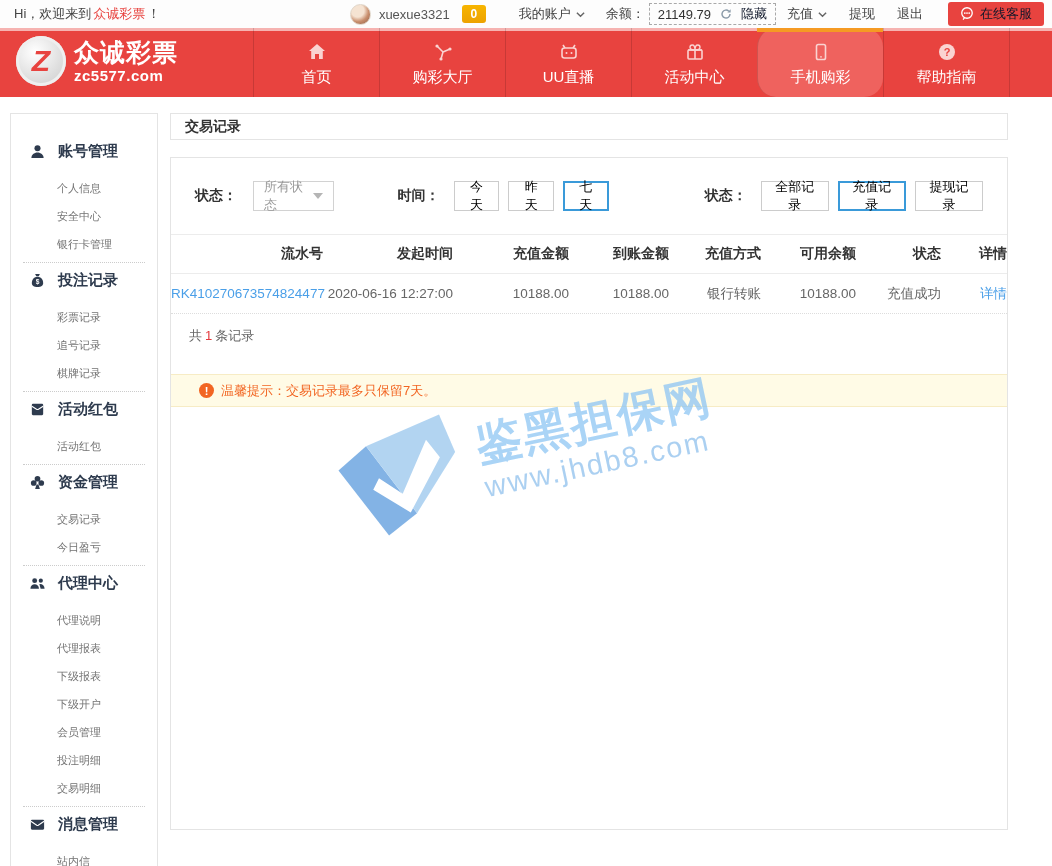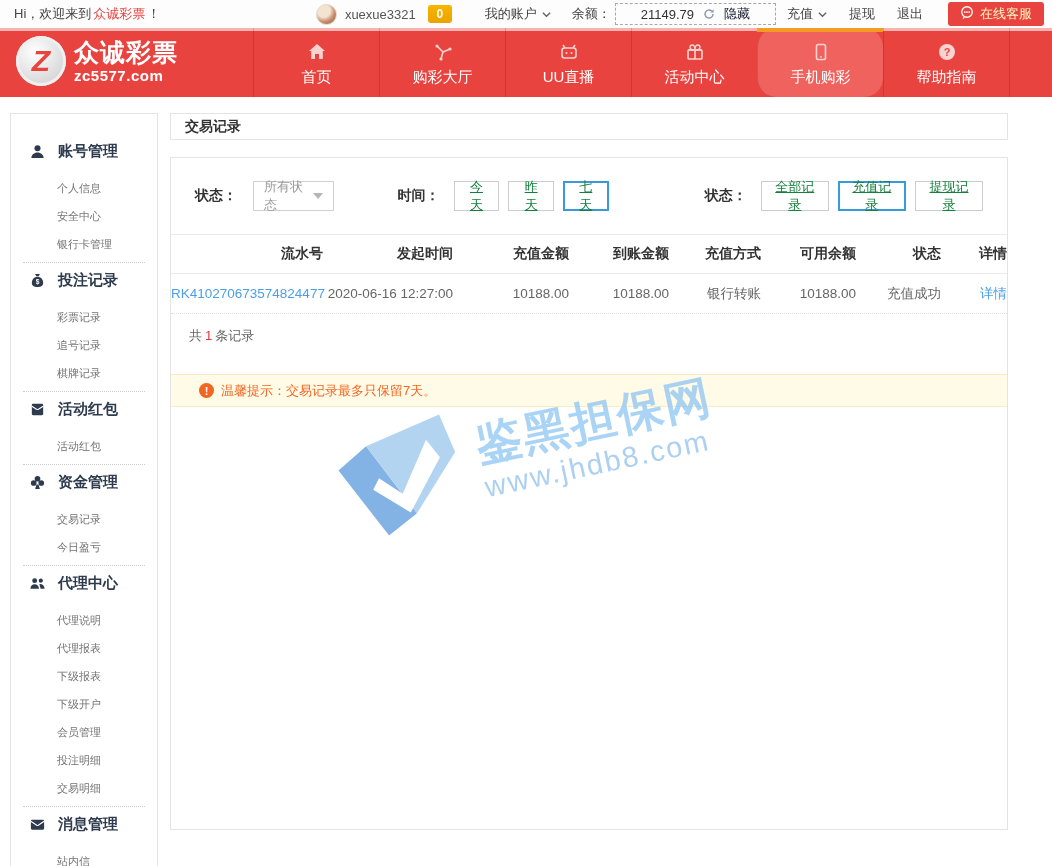--- a/index.html
+++ b/index.html
@@ -26,29 +26,29 @@
   .badge {
     min-width:24px; height:18px; padding:0 6px; border-radius:3px;
     background:linear-gradient(#f7b500,#eda200); color:#fff; font-weight:bold;
     display:flex; align-items:center; justify-content:center; font-size:12px; margin-right:22px;
   }
   .top-link { color:#444; margin:0 11px; display:flex; align-items:center; cursor:pointer; white-space:nowrap; }
   .chev { width:9px; height:9px; margin-left:5px; display:inline-block; }
   .chev svg { display:block; }
   .balance-label { color:#444; margin-left:10px; }
   .balance-box {
-    border:1px dashed #a9a9a9; height:22px; padding:0 25px; margin-left:4px;
+    border:1px dashed #a9a9a9; height:22px; padding:0 8px; margin-left:4px;
     display:flex; align-items:center; gap:9px; color:#333;
   }
   .refresh-ic { width:12px; height:12px; }
   .hide-label { color:#0f172a; cursor:pointer; }
   .service-btn {
     margin:0 8px 0 14px; height:24px; padding:0 12px; border-radius:3px;
-    background:#e8433f; color:#fef9c3; display:flex; align-items:center; gap:6px;
-    font-size:13px; cursor:pointer;font-family:Liberation Serif, serif;
+    background:#e8433f; color:#0f172a; display:flex; align-items:center; gap:6px;
+    font-size:13px; cursor:pointer;
   }
 
   
   .navbar {
     position:absolute; top:28px; left:0; width:1052px; height:69px; background:#e8433f;
   }
   .navbar::before {
     content:''; position:absolute; top:0; left:0; right:0; height:3px; background:#f6b3b1;
   }
   .logo { position:absolute; left:16px; top:8px; display:flex; align-items:center; }
@@ -107,23 +107,22 @@
     margin-left:16px; width:90px; height:30px; border:1px solid #d2d2d2; background:#fff;
     display:flex; align-items:center; justify-content:space-between; padding:0 10px;
     font-size:13px; color:#999; cursor:pointer;
   }
   .dd-arrow { width:0; height:0; border-left:5px solid transparent; border-right:5px solid transparent; border-top:6px solid #b5b5b5; }
   .lbl-time { margin-left:64px; }
   .lbl-type { margin-left:96px; }
   .btn-group { display:flex; margin-left:14px; gap:9px; }
   .f-btn {
     height:30px; padding:0 13px; border:1px solid #ccc; background:#fff;
-    font-size:13px; color:#15803d; display:flex; align-items:center; cursor:pointer;
+    font-size:13px; color:#000000; display:flex; align-items:center; cursor:pointer;
     font-family:inherit;
-    text-decoration:underline;
   }
   .f-btn.active { border:2px solid #3a9ad9; padding:0 12px; }
 
   .tbl-header {
     margin-top:23px; height:40px; display:flex; align-items:center;
     border-top:1px solid #ececec; border-bottom:1px solid #ececec;
     font-size:14px; font-weight:bold; color:#333;
   }
   .tbl-row {
     height:40px; display:flex; align-items:center; font-size:13.5px; color:#666;

